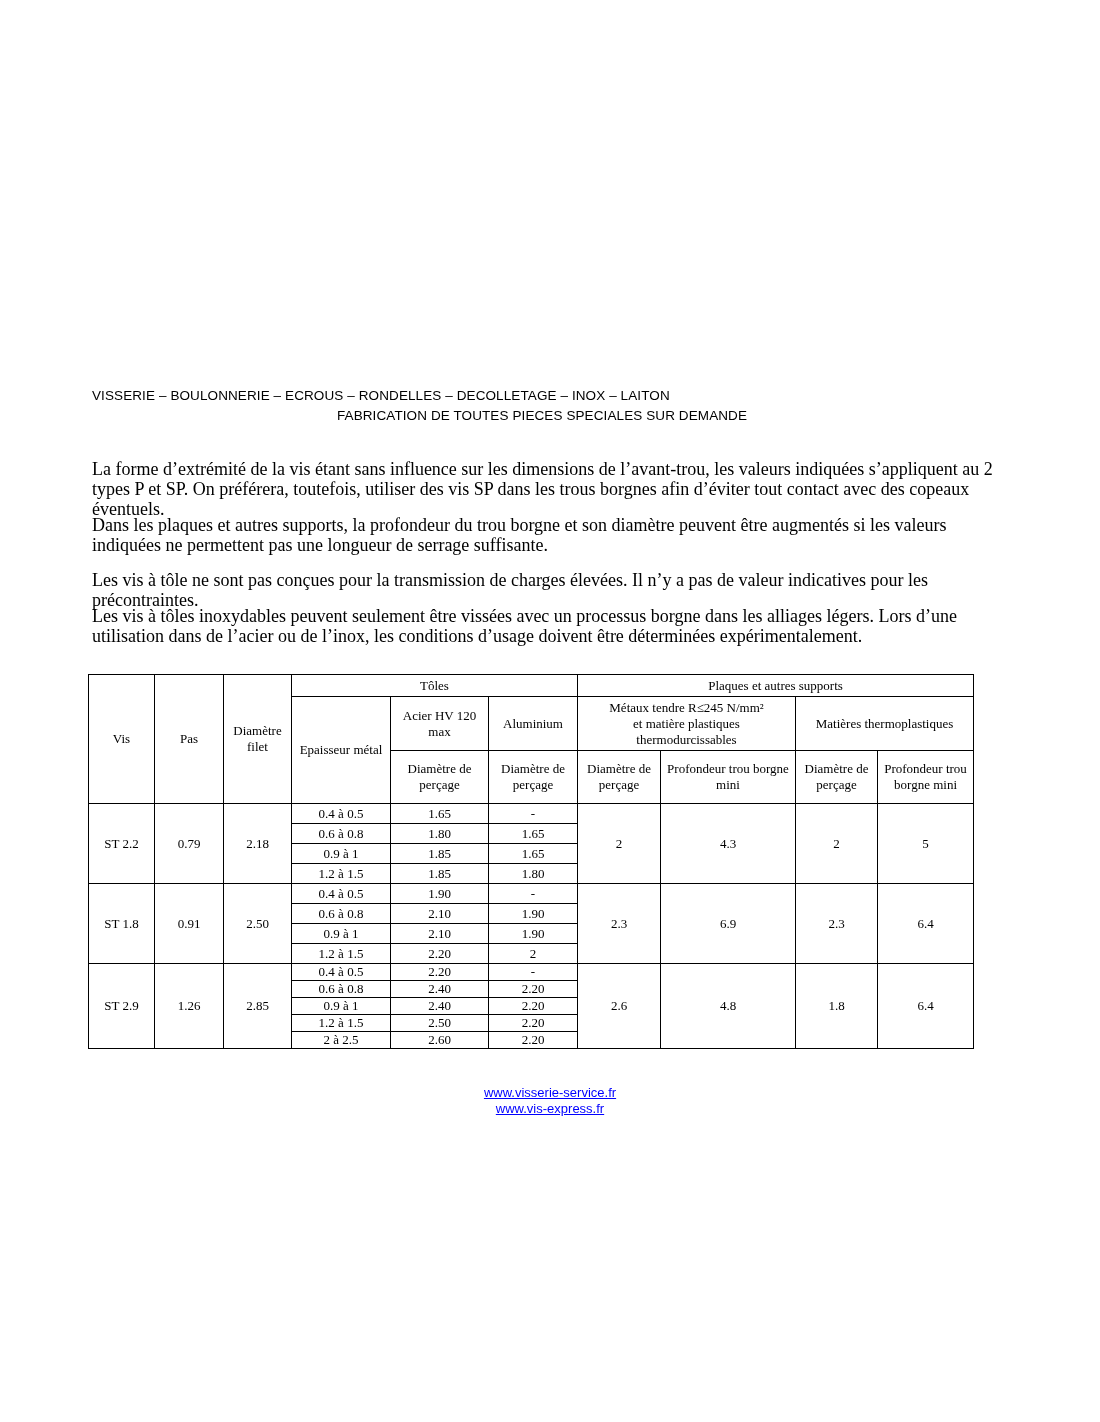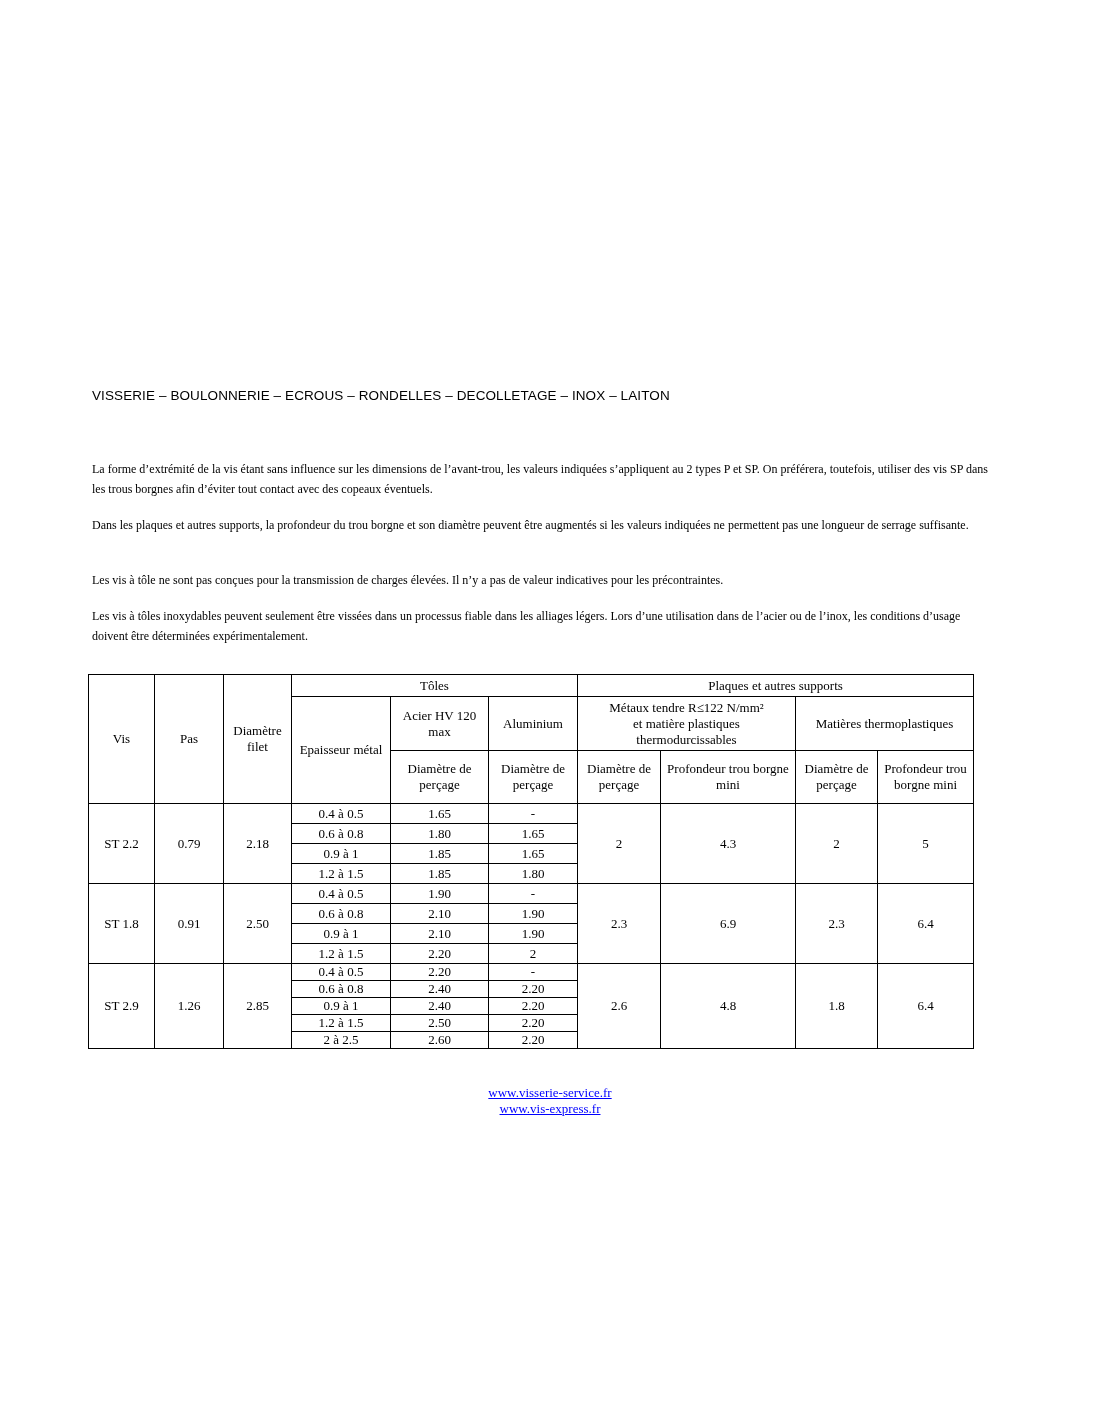--- a/index.html
+++ b/index.html
@@ -22,21 +22,21 @@
     font-family: "Liberation Sans", "DejaVu Sans", sans-serif;
     font-size: 13.5px;
     line-height: 20px;
     letter-spacing: 0.1px;
   }
   .title-line2 { text-align: center; }
   .para {
     position: absolute;
     left: 92px;
     width: 902px;
-    font-size: 12px;
+    font-size: 18px;
     line-height: 20px;
   }
   #p1 { top: 418px; }
   #p2 { top: 474px; }
   #p3 { top: 529px; }
   #p4 { top: 565px; }
   table.spec {
     position: absolute;
     left: 88px;
     top: 633px;
@@ -58,44 +58,45 @@
   tr.h2 { height: 54px; }
   tr.h3 { height: 53px; text-align: center; }
   tr.r20 { height: 20px; }
   tr.r16 { height: 16px; }
   .footer {
     position: absolute;
     left: 0;
     top: 1044px;
     width: 1100px;
     text-align: center;
-    font-family: Liberation Serif, serif;
+    font-family: Liberation Sans, sans-serif;
     font-size: 13px;
     line-height: 16px;
   }
   .footer a {
     color: #0000ff;
     text-decoration: underline;
     display: block;
     cursor: pointer;
   }
 </style>
 </head>
 <body>
 
 <div class="page">
 
   <div class="title-block">
     <div class="title-line1">VISSERIE – BOULONNERIE – ECROUS – RONDELLES – DECOLLETAGE – INOX – LAITON</div>
+    <div class="title-line2">FABRICATION DE TOUTES PIECES SPECIALES SUR DEMANDE</div>
   </div>
 
   <p class="para" id="p1">La forme d’extrémité de la vis étant sans influence sur les dimensions de l’avant-trou, les valeurs indiquées s’appliquent au 2 types P et SP. On préférera, toutefois, utiliser des vis SP dans les trous borgnes afin d’éviter tout contact avec des copeaux éventuels.</p>
   <p class="para" id="p2">Dans les plaques et autres supports, la profondeur du trou borgne et son diamètre peuvent être augmentés si les valeurs indiquées ne permettent pas une longueur de serrage suffisante.</p>
   <p class="para" id="p3">Les vis à tôle ne sont pas conçues pour la transmission de charges élevées. Il n’y a pas de valeur indicatives pour les précontraintes.</p>
-  <p class="para" id="p4">Les vis à tôles inoxydables peuvent seulement être vissées dans un processus fiable dans les alliages légers. Lors d’une utilisation dans de l’acier ou de l’inox, les conditions d’usage doivent être déterminées expérimentalement.</p>
+  <p class="para" id="p4">Les vis à tôles inoxydables peuvent seulement être vissées avec un processus borgne dans les alliages légers. Lors d’une utilisation dans de l’acier ou de l’inox, les conditions d’usage doivent être déterminées expérimentalement.</p>
 
   <table class="spec">
     <colgroup>
       <col style="width:66px">
         <col style="width:69px">
         <col style="width:68px">
       <col style="width:99px">
         <col style="width:98px">
         <col style="width:89px">
       <col style="width:83px">
@@ -108,21 +109,21 @@
         <th rowspan="3">Vis</th>
         <th rowspan="3">Pas</th>
         <th rowspan="3">Diamètre filet</th>
         <th colspan="3">Tôles</th>
         <th colspan="4">Plaques et autres supports</th>
       </tr>
       <tr class="h2">
         <th rowspan="2">Epaisseur métal</th>
         <th>Acier HV 120 max</th>
         <th>Aluminium</th>
-        <th colspan="2" class="prewrap">Métaux tendre R≤122 N/mm²
+        <th colspan="2" class="prewrap">Métaux tendre R≤245 N/mm²
 et matière plastiques
 thermodurcissables</th>
         <th colspan="2">Matières thermoplastiques</th>
       </tr>
       <tr class="h3">
         <th>Diamètre de perçage</th>
         <th>Diamètre de perçage</th>
         <th>Diamètre de perçage</th>
         <th>Profondeur trou borgne mini</th>
         <th>Diamètre de perçage</th>

